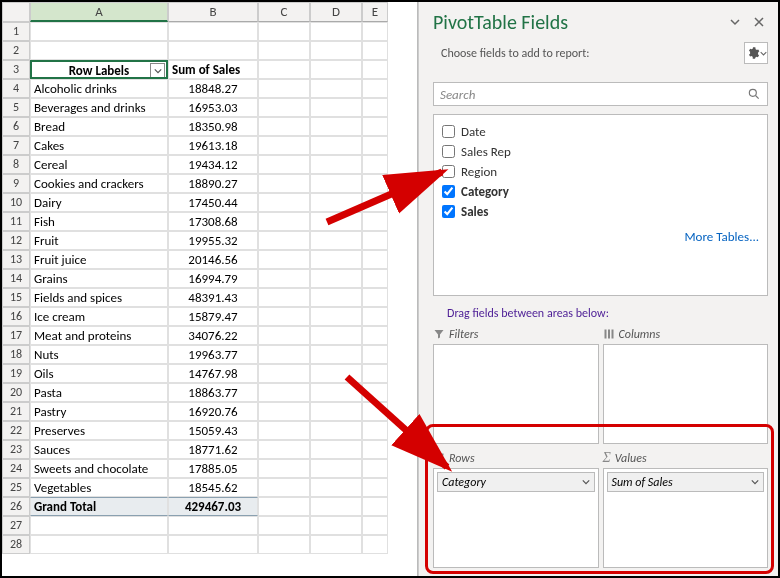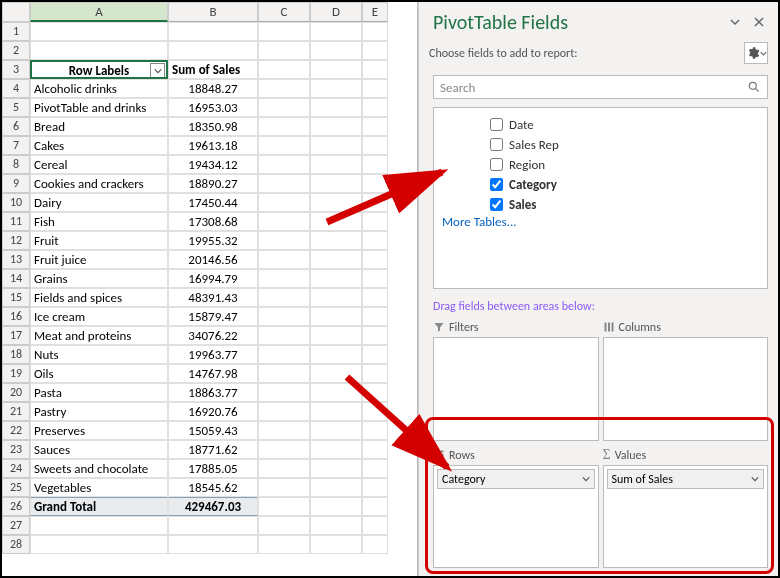--- a/index.html
+++ b/index.html
@@ -16,31 +16,31 @@
 .rowLabelHead { background: #e8ecef; border: 1px solid #8aa0b0; position: relative; font-weight: bold; }
 .rowLabelHead .dd { position: absolute; right: 1px; top: 1px; width: 15px; height: 15px; border: 1px solid #888; background: #fff; display: flex; align-items: center; justify-content: center; }
 .rowLabelHead .dd svg { width: 8px; height: 8px; }
 .sumHead { font-weight: bold; }
 .gt { font-weight: bold; background: #e8ecef; border-top: 1px solid #8aa0b0; border-bottom: 1px solid #8aa0b0; }
 .selCell { border: 2px solid #217346; background: #fff; text-align: center; }
 .pane { flex: 1; background: #f3f2f1; border-left: 1px solid #ccc; display: flex; flex-direction: column; }
 .pane-head { display: flex; align-items: center; padding: 8px 10px 4px 14px; }
 .pane-title { font-size: 20px; color: #217346; font-weight: 300; flex: 1; }
 .pane-head .hbtn { width: 18px; height: 18px; display: flex; align-items: center; justify-content: center; color: #666; margin-left: 6px; cursor: pointer; }
-.choose { padding: 4px 10px 6px 10px; font-size: 12px; color: #555; display: flex; align-items: center; }
+.choose { padding: 4px 10px 6px 22px; font-size: 12px; color: #555; display: flex; align-items: center; }
 .choose .gear { width: 24px; height: 22px; border: 1px solid #bbb; background: #fff; display: flex; align-items: center; justify-content: center; margin-left: auto; }
-.search { margin: 5px 10px 6px 14px; background: #fff; border: 1px solid #bbb; height: 24px; display: flex; align-items: center; padding: 0 6px; color: #888; }
+.search { margin: 12px 10px 6px 14px; background: #fff; border: 1px solid #bbb; height: 24px; display: flex; align-items: center; padding: 0 6px; font-style: italic; color: #888; }
 .search .sicon { margin-left: auto; }
 .fieldlist { margin: 2px 10px 4px 14px; background: #fff; border: 1px solid #bbb; padding: 6px 8px; flex: 0 0 auto; height: 182px; }
-.fld { display: flex; align-items: center; height: 20px; font-size: 13px; color: #333; margin-left: 48px; }
+.fld { display: flex; align-items: center; height: 20px; font-size: 13px; color: #333; }
 .fld input { margin-right: 6px; }
 .fld.checked { font-weight: bold; }
-.moretables { color: #0563c1; font-size: 13px; margin-top: 0; cursor: pointer; }
-.dragtxt { padding: 6px 14px 4px; font-size: 12px; color: #8b5cf6; }
-.areas { flex: 1; display: grid; grid-template-columns: 1fr 1fr; grid-template-rows: 1fr 1fr; gap: 4px; padding: 0 10px 8px 14px; position: relative; }
+.moretables { color: #0563c1; font-size: 13px; margin-top: 8px; cursor: pointer; text-align: right; }
+.dragtxt { padding: 6px 28px 4px; font-size: 12px; color: #4c1d95; }
+.areas { flex: 1; display: grid; grid-template-columns: 1fr 1fr; grid-template-rows: 1fr 1fr; gap: 4px; padding: 0 10px 8px 14px; position: relative; font-style: italic; }
 .area { display: flex; flex-direction: column; }
 .area-h { font-size: 12px; color: #555; height: 20px; display: flex; align-items: center; gap: 4px; }
 .area-body { flex: 1; background: #fff; border: 1px solid #bbb; padding: 3px; }
 .chip { background: #f0f0f0; border: 1px solid #bbb; height: 20px; display: flex; align-items: center; padding: 0 4px; font-size: 12px; position: relative; }
 .chip .cdd { margin-left: auto; }
 .redbox { position: absolute; border: 3px solid #d40000; border-radius: 8px; left: 6px; right: 4px; top: 100px; bottom: 2px; pointer-events: none; }
 .arrow { position: absolute; pointer-events: none; }
 svg { display: block; }
 </style>
 </head>
@@ -77,21 +77,21 @@
         <div class="cell"></div>
         <div class="cell"></div>
         <div class="cell"></div>
         <div class="rh">4</div>
         <div class="cell">Alcoholic drinks</div>
         <div class="cell num">18848.27</div>
         <div class="cell"></div>
         <div class="cell"></div>
         <div class="cell"></div>
         <div class="rh">5</div>
-        <div class="cell">PivotTable and drinks</div>
+        <div class="cell">Beverages and drinks</div>
         <div class="cell num">16953.03</div>
         <div class="cell"></div>
         <div class="cell"></div>
         <div class="cell"></div>
         <div class="rh">6</div>
         <div class="cell">Bread</div>
         <div class="cell num">18350.98</div>
         <div class="cell"></div>
         <div class="cell"></div>
         <div class="cell"></div>

